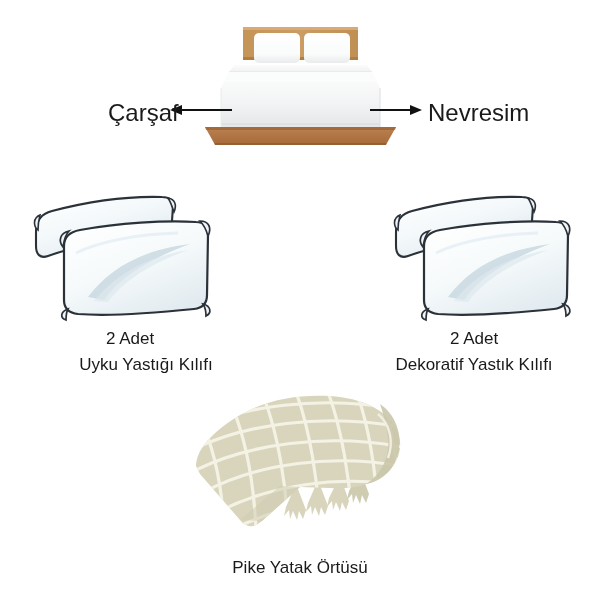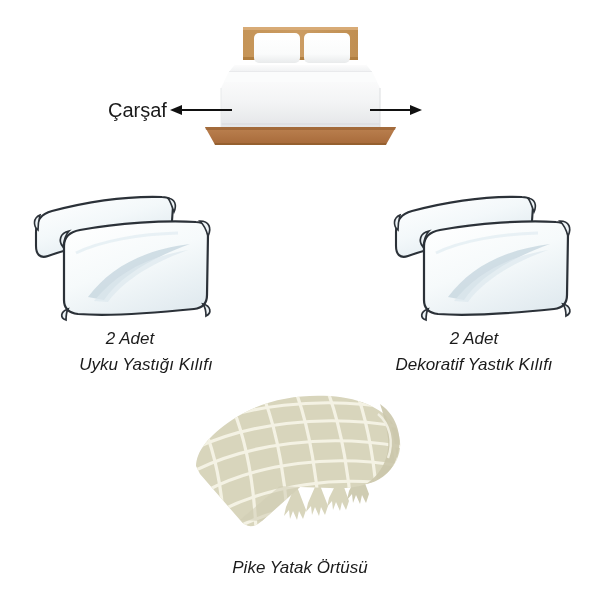--- a/index.html
+++ b/index.html
@@ -24,30 +24,29 @@
     width: 600px;
     height: 600px;
   }
   .txt {
     position: absolute;
     color: #1a1a1a;
     white-space: nowrap;
     font-family: "Liberation Sans", sans-serif;
   }
   .label-side {
-    font-size: 20px;
+    font-size: 24px;
     top: 99px;
   }
   #label-carsaf { left: 108px; }
   #label-nevresim { left: 428px; }
   .caption {
     font-size: 17px;
     text-align: center;
     width: 260px;
-    font-style: italic;
   }
   .cap-line1 { }
   .cap-line2 { }
   #cap-left-1  { left: 0px;   top: 329px; }
   #cap-left-2  { left: 16px;   top: 355px; }
   #cap-right-1 { left: 344px; top: 329px; }
   #cap-right-2 { left: 344px; top: 355px; }
   #cap-bottom  { left: 170px; top: 558px; width: 260px; }
 </style>
 </head>
@@ -263,20 +262,21 @@
 
       <path d="M380 404 C 398 416, 404 440, 396 460 C 390 474, 378 482, 366 484
                C 382 474, 390 456, 388 438 C 386 422, 382 410, 380 404 Z" fill="#cbc7ab" opacity="0.9"></path>
       <path d="M378 414 C 390 424, 394 442, 388 458" stroke="#f0eee0" stroke-width="2.4" fill="none"></path>
 
       <path d="M240 520 L262 521 L300 487 L280 486 Z" fill="#cfccb2" opacity="0.55"></path>
     </g>
   </svg>
 
   <div class="txt label-side" id="label-carsaf">Çarşaf</div>
+  <div class="txt label-side" id="label-nevresim">Nevresim</div>
 
   <div class="txt caption cap-line1" id="cap-left-1">2 Adet</div>
   <div class="txt caption cap-line2" id="cap-left-2">Uyku Yastığı Kılıfı</div>
 
   <div class="txt caption cap-line1" id="cap-right-1">2 Adet</div>
   <div class="txt caption cap-line2" id="cap-right-2">Dekoratif Yastık Kılıfı</div>
 
   <div class="txt caption" id="cap-bottom">Pike Yatak Örtüsü</div>
 
 </div>

